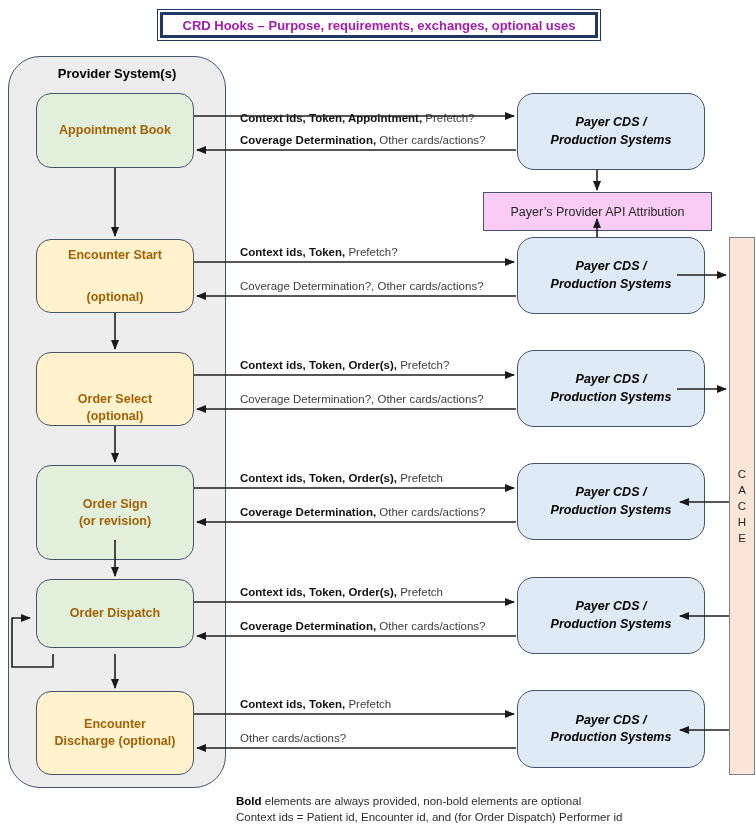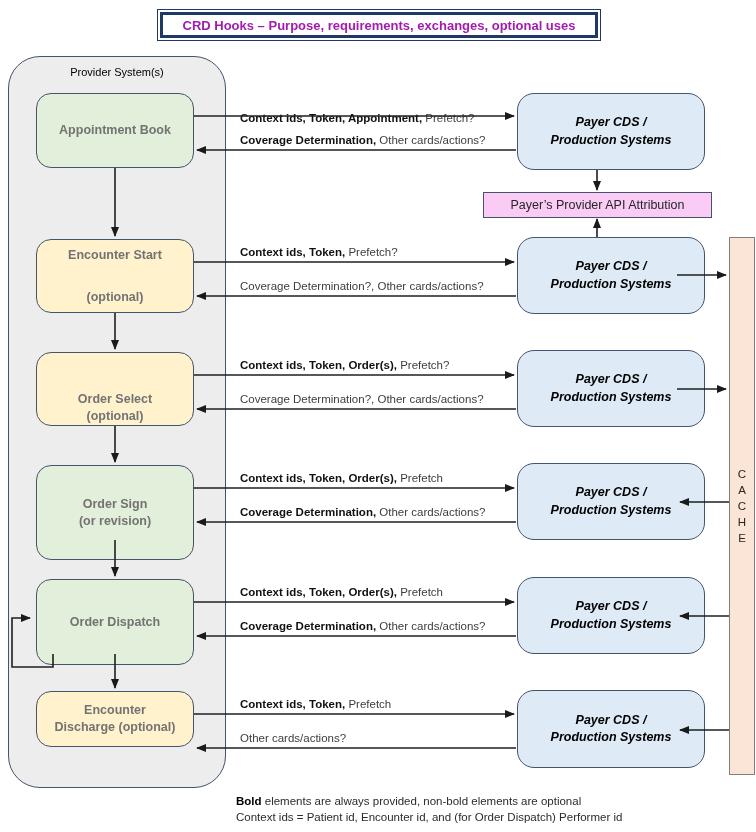--- a/index.html
+++ b/index.html
@@ -25,47 +25,47 @@
     display:flex;align-items:center;justify-content:center;
     font-weight:bold;font-size:13px;color:#a21caf;
   }
   
   .provider-box{
     position:absolute;left:8px;top:56px;width:218px;height:732px;
     background:var(--gray);border:1.5px solid var(--navy);border-radius:32px;
   }
   .provider-label{
     position:absolute;left:8px;top:66px;width:218px;text-align:center;
-    font-weight:normal;font-size:11px;color:#000;
+    font-weight:bold;font-size:13px;color:#000;
   }
   
   .hook{
     position:absolute;left:36px;width:158px;border:1.3px solid var(--navy);
     border-radius:15px;display:flex;flex-direction:column;align-items:center;
-    justify-content:center;font-weight:bold;font-size:12.5px;color:#737373;
+    justify-content:center;font-weight:bold;font-size:12.5px;color:#a16207;
     text-align:center;line-height:1.35;
   }
   .hook-green{background:var(--green);}
   .hook-yellow{background:var(--yellow);}
   
   .payer{
     position:absolute;left:517px;width:188px;height:77px;background:var(--blue);
     border:1.5px solid var(--navy);border-radius:17px;display:flex;
     flex-direction:column;align-items:center;justify-content:center;
     font-weight:bold;font-size:12.5px;color:#000;text-align:center;line-height:1.4;font-style:italic;
   }
   
   .arrow-label{
     position:absolute;left:240px;white-space:nowrap;font-size:11.5px;
     color:var(--softink);
   }
   .arrow-label b{color:var(--ink);}
   
   .attribution{
-    position:absolute;left:483px;top:192px;width:229px;height:26px;
+    position:absolute;left:483px;top:192px;width:229px;height:39px;
     background:var(--pink);border:1.2px solid var(--navy);
     display:flex;align-items:center;justify-content:center;
     font-size:12.5px;color:#262626;
   }
   
   .cache{
     position:absolute;left:729px;top:237px;width:26px;height:538px;
     background:var(--peach);border:1.2px solid #7F7F7F;
     display:flex;flex-direction:column;align-items:center;justify-content:center;
     font-size:11.5px;color:#262626;line-height:16px;
@@ -101,25 +101,25 @@
     <div>(optional)</div>
   </div>
   <div class="hook hook-yellow" style="top:352px;height:74px;justify-content:flex-end;">
     <div>Order Select</div>
     <div>(optional)</div>
   </div>
   <div class="hook hook-green" style="top:465px;height:95px;">
     <div>Order Sign</div>
     <div>(or revision)</div>
   </div>
-  <div class="hook hook-green" style="top:579px;height:86px;">
+  <div class="hook hook-green" style="top:579px;height:69px;">
     <div>Order Dispatch</div>
     <div></div>
   </div>
-  <div class="hook hook-yellow" style="top:691px;height:56px;">
+  <div class="hook hook-yellow" style="top:691px;height:84px;">
     <div>Encounter</div>
     <div>Discharge (optional)</div>
   </div>
 
   <div class="payer" style="top:93px;">
     <div>Payer CDS /</div>
     <div>Production Systems</div>
   </div>
   <div class="payer" style="top:237px;">
     <div>Payer CDS /</div>

